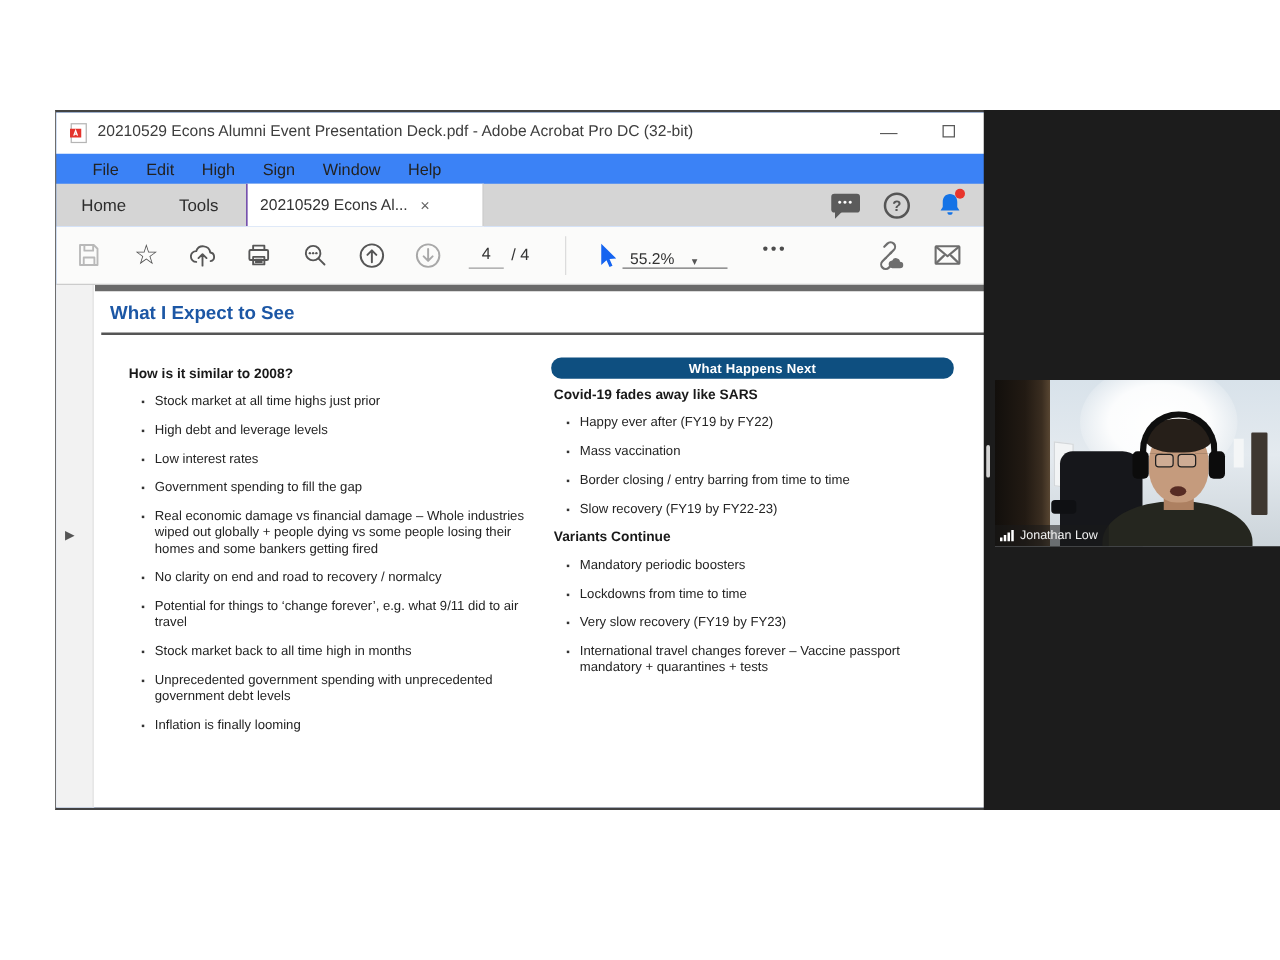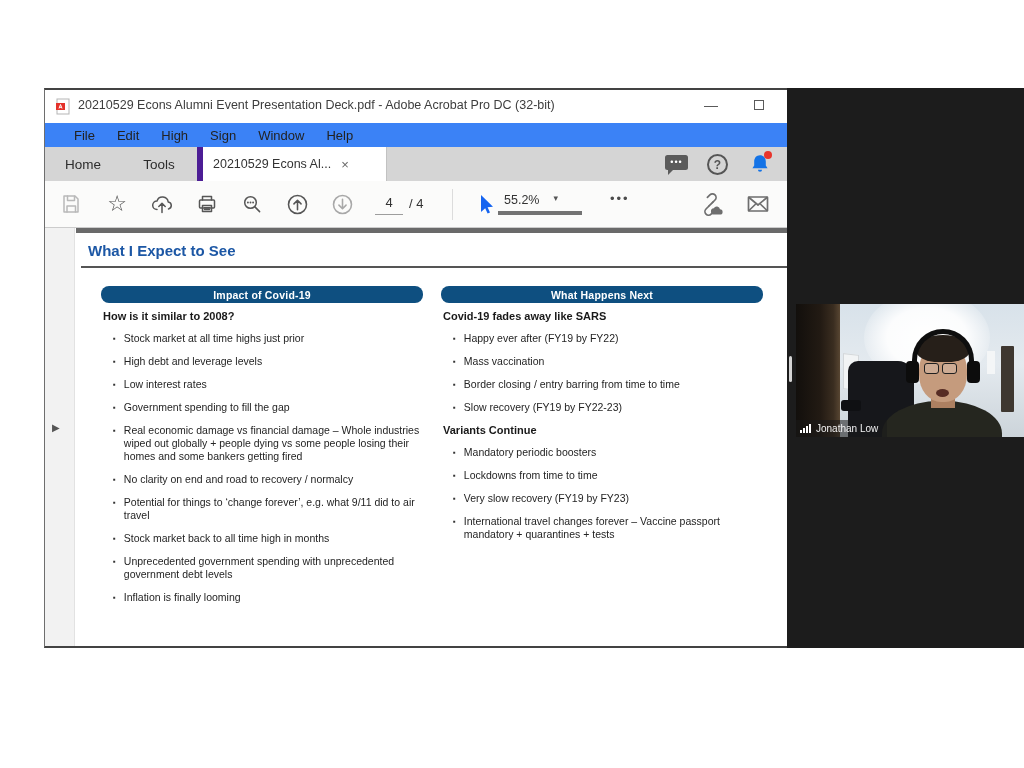--- a/index.html
+++ b/index.html
@@ -22,21 +22,21 @@
 
   .menubar { position:absolute; left:18px; top:33px; right:0; height:24px; display:flex; align-items:center; }
   .menu-item { padding:0 11px; font-size:13px; color:#222; height:100%; display:flex; align-items:center; }
 
   .tabbar { position:absolute; left:0; top:57px; right:0; height:34px; background:#d5d5d5; }
   .tab { position:absolute; top:0; height:34px; display:flex; align-items:center; justify-content:center;
     font-size:13.5px; color:#2d2d2d; }
   .tab-home { left:0; width:76px; }
   .tab-tools { left:76px; width:76px; }
   .tab-doc { left:152px; width:190px; background:#fff; font-size:12.5px; color:#333;
-    border-left:6px solid #4c1d95; border-right:1px solid #c2c2c2; justify-content:flex-start; padding:0 10px; }
+    border-left:1px solid #4c1d95; border-right:1px solid #c2c2c2; justify-content:flex-start; padding:0 10px; }
   .tab-doc-label { max-width:150px; overflow:hidden; white-space:nowrap; }
   .tab-close { margin-left:10px; color:#666; font-size:13px; }
 
   .bubble-icon { position:absolute; left:620px; top:8px; width:23px; height:15px; background:#5b5b5b; border-radius:2.5px; }
   .bubble-icon .dots { position:absolute; left:0; right:0; top:4px; text-align:center; color:#fff; font-size:9px; letter-spacing:1px; line-height:7px; }
   .bubble-icon .tail { position:absolute; left:3px; top:14px; width:0; height:0;
     border-left:6px solid #5b5b5b; border-bottom:6px solid transparent; }
   .help-icon { position:absolute; left:662px; top:7px; width:21px; height:21px; border:2px solid #555; border-radius:50%;
     display:flex; align-items:center; justify-content:center; font-size:12px; font-weight:bold; color:#555; }
   .bell-wrap { position:absolute; left:704px; top:6px; width:22px; height:23px; }
@@ -45,22 +45,22 @@
     background:linear-gradient(115deg,#2cc0e2 58%, #0fa0c4 58%); }
 
   .toolbar { position:absolute; left:0; top:91px; right:0; height:47px; background:#fbfbfa; border-bottom:1px solid #cccccc; }
   .tbtn { position:absolute; top:50%; transform:translateY(-50%); width:32px; height:32px;
     display:flex; align-items:center; justify-content:center; }
   .star-glyph { font-size:22px; color:#4f4f4f; line-height:22px; }
   .page-field { position:absolute; left:330px; top:12px; width:28px; height:22px; border-bottom:1px solid #9d9d9d;
     font-size:13px; color:#333; text-align:center; line-height:20px; }
   .page-total { position:absolute; left:364px; top:15px; font-size:13px; color:#333; }
   .tb-divider { position:absolute; left:407px; top:8px; width:1px; height:31px; background:#dcdcdc; }
-  .zoom-field { position:absolute; left:453px; top:12px; width:84px; height:22px; border-bottom:4px solid #737373;
-    display:flex; align-items:flex-start; }
+  .zoom-field { position:absolute; left:453px; top:12px; width:84px; height:22px; border-bottom:1px solid #737373;
+    display:flex; align-items:flex-end; }
   .zoom-text { font-size:12.5px; color:#333; padding-left:6px; }
   .zoom-caret { margin-left:14px; font-size:9px; color:#555; }
   .more-dots { position:absolute; left:565px; top:10px; font-size:13px; letter-spacing:2px; color:#4c4c4c; }
 
   .doc-area { position:absolute; left:0; top:138px; right:0; bottom:0; background:#fff; }
   .nav-strip { position:absolute; left:0; top:0; width:30px; bottom:0; background:#f2f2f2; border-right:1px solid #e2e2e2; }
   .nav-expand { position:absolute; left:7px; top:194px; font-size:10px; color:#555; }
   .viewport { position:absolute; left:31px; top:0; width:721px; bottom:0; background:#6a6a6a; overflow:hidden; }
   .pdf-page { position:absolute; left:0; top:5px; right:0; bottom:0; background:#fff; overflow:hidden; }
 
@@ -273,21 +273,20 @@
       <div class="nav-strip">
         <span class="nav-expand">▶</span>
       </div>
 
       <div class="viewport">
         <div class="pdf-page">
           <div class="slide-title">What I Expect to See</div>
           <div class="title-rule"></div>
 
           <div class="slide-col col-left">
-            <div class="col-pill">Impact of Covid-19</div>
             <div class="col-body">
                 <div class="sec-heading">How is it similar to 2008?</div>
                 <div class="bullet-item">
                   <span class="bullet-marker">▪</span>
                   <span class="bullet-text">Stock market at all time highs just prior</span>
                 </div>
                 <div class="bullet-item">
                   <span class="bullet-marker">▪</span>
                   <span class="bullet-text">High debt and leverage levels</span>
                 </div>

